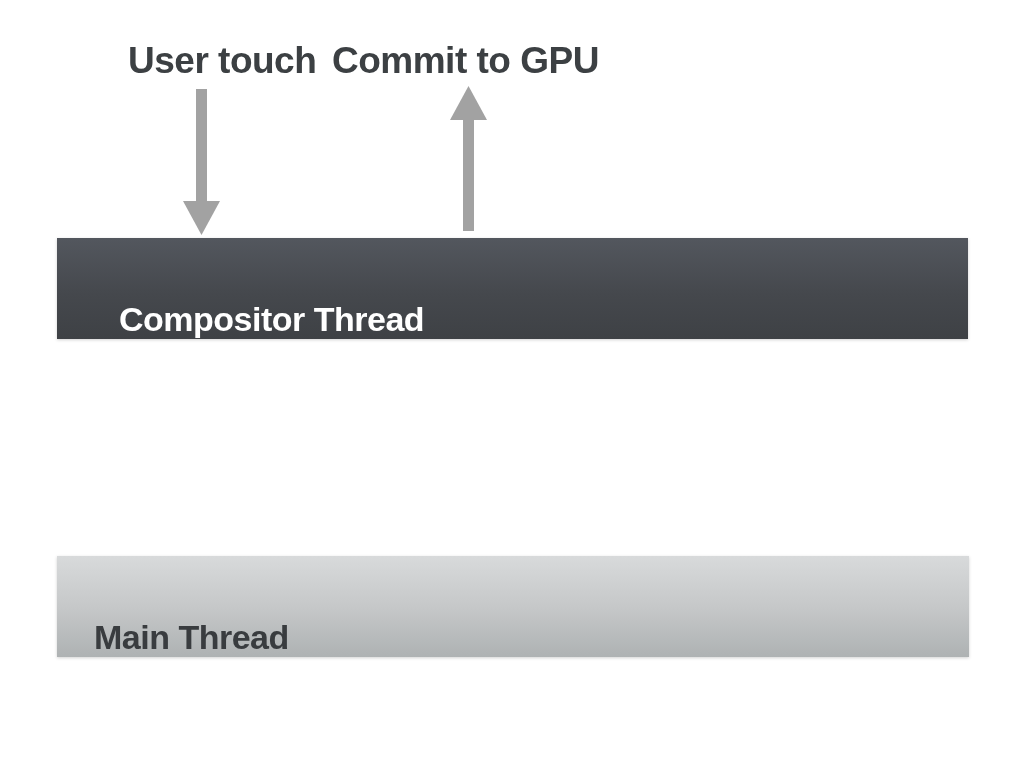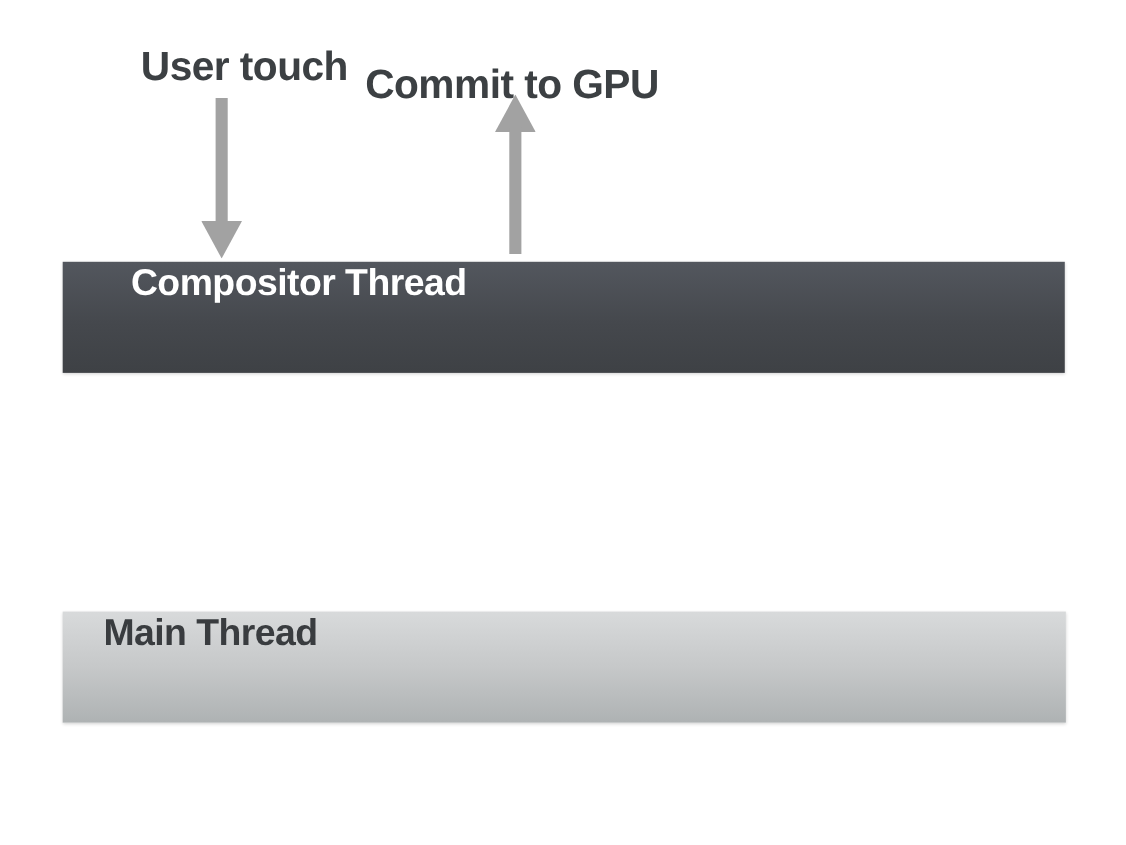--- a/index.html
+++ b/index.html
@@ -23,35 +23,35 @@
   .annotation-label {
     position: absolute;
     font-weight: bold;
     font-size: 37px;
     line-height: 42px;
     color: #3c4043;
     letter-spacing: -0.5px;
     white-space: nowrap;
   }
   .annotation-user-touch { left: 104px; top: 40px; margin-left: 24px; }
-  .annotation-commit-gpu { left: 332px; top: 56px; }
+  .annotation-commit-gpu { left: 332px; top: 40px; }
 
   
   .arrow {
     position: absolute;
     display: block;
   }
   .arrow-down { left: 183px; top: 89px; }
   .arrow-up   { left: 450px; top: 86px; }
 
   
   .thread-bar {
     position: absolute;
     display: flex;
-    align-items: flex-start;
+    align-items: flex-end;
     padding-left: 62px;
     box-shadow: 0 1px 3px rgba(0,0,0,0.18);
   }
   .thread-bar-label {
     font-weight: bold;
     font-size: 34px;
     letter-spacing: -0.5px;
     white-space: nowrap;
   }
   .bar-compositor {

